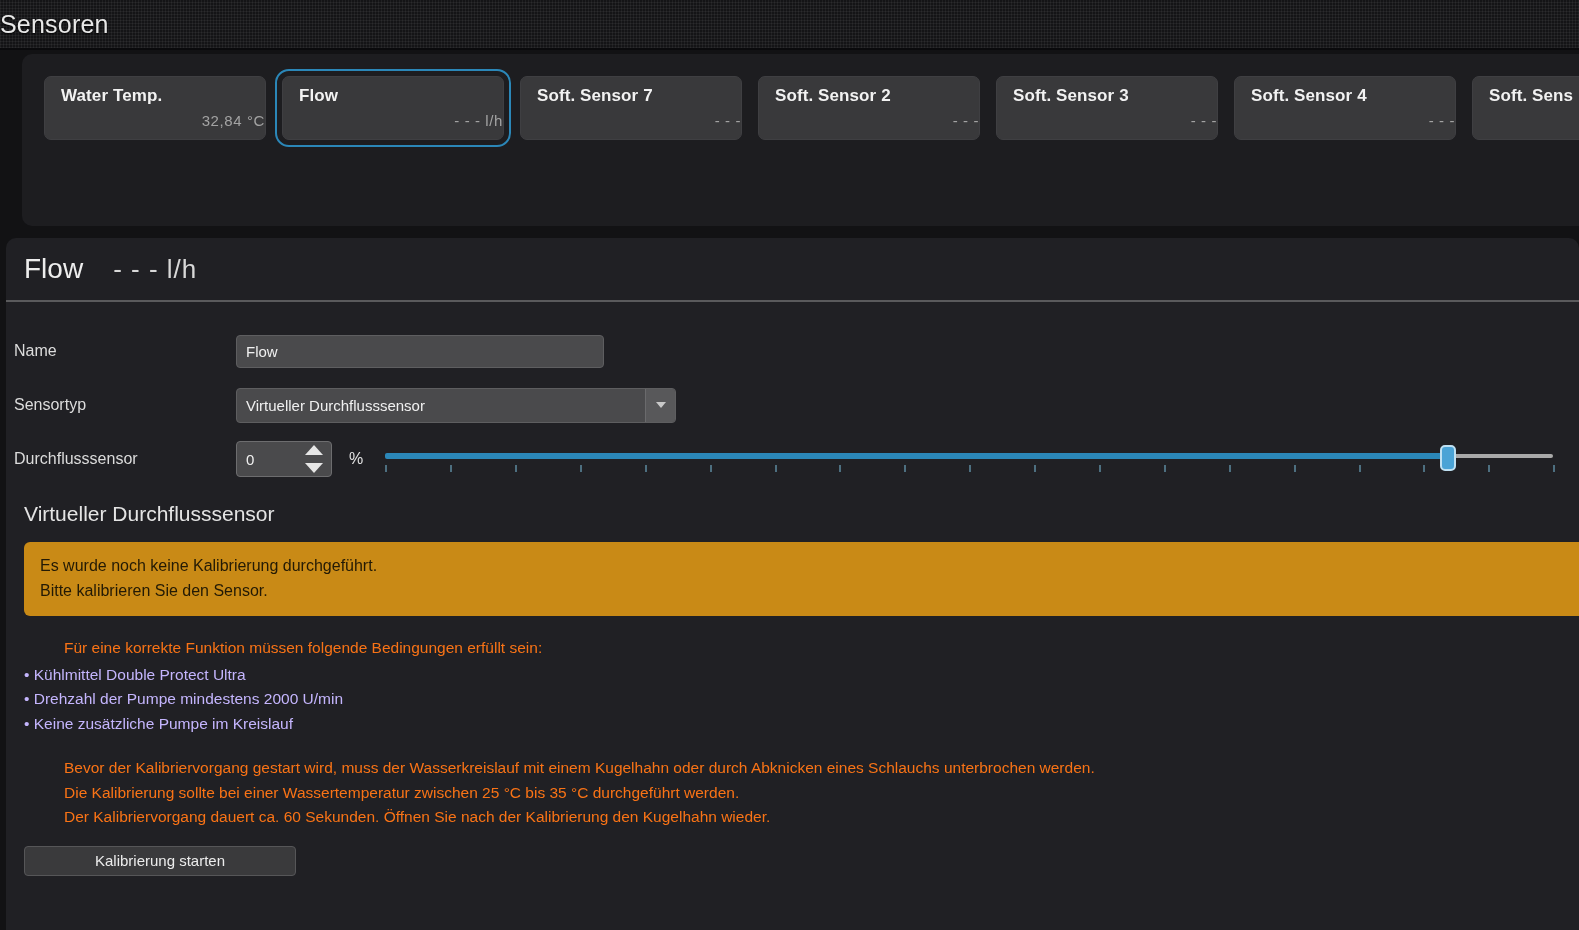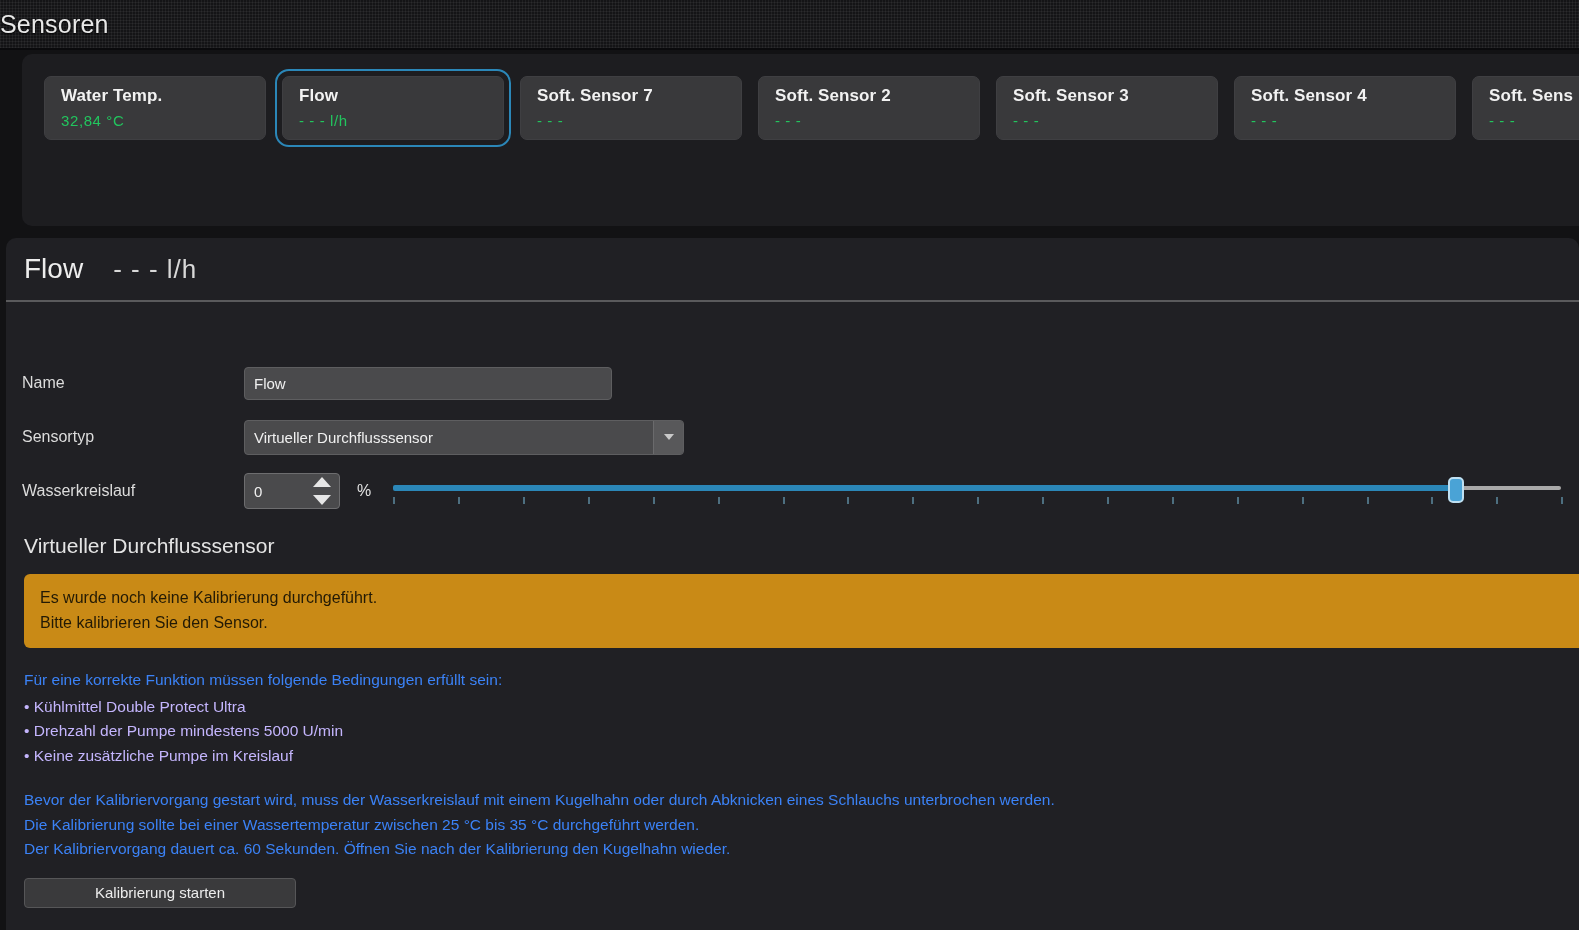--- a/index.html
+++ b/index.html
@@ -47,42 +47,42 @@
   .tabcard.selected {
     outline: 2px solid #2b87b8;
     outline-offset: 5px;
     border-radius: 7px;
   }
   .tabcard .t-name {
     color: #f2f2f2; font-size: 17px; font-weight: bold;
     letter-spacing: .1px; white-space: nowrap;
   }
   .tabcard .t-val {
-    color: #22c55e; font-size: 15px; margin-top: 6px;
-    letter-spacing: .6px; white-space: nowrap;
+    color: #a3a3a3; font-size: 15px; margin-top: 6px;
+    letter-spacing: .6px; white-space: nowrap; text-align: right;
   }
 
   
   .detail {
     position: absolute; left: 6px; top: 238px; width: 1573px; height: 692px;
     background: #202024; border-radius: 10px 10px 0 0;
     overflow: hidden;
   }
   .detail-header {
     position: relative; height: 62px; display: flex; align-items: center;
     padding-left: 18px;
   }
   .dh-title { color: #ededed; font-size: 28px; font-weight: 400; }
   .dh-value { color: #d8d8d8; font-size: 26px; margin-left: 30px; letter-spacing: 1px; }
   .hr {
     height: 2px; background: #5a5a5c; width: 100%;
   }
 
   
-  .form { padding: 22px 0 0 16px; margin-top: 32px; }
+  .form { padding: 22px 0 0 8px; }
   .row { display: flex; align-items: center; height: 54px; }
   .row-label { color: #dcdcdc; font-size: 16px; width: 222px; flex: 0 0 222px; }
 
   .textinput {
     width: 368px; height: 33px; background: #4a4a4c;
     border: 1px solid #5e5e60; border-radius: 4px;
     color: #f0f0f0; font-size: 15px; font-family: "Liberation Sans", sans-serif;
     padding: 0 9px; outline: none;
   }
 
@@ -151,21 +151,21 @@
   .section-title {
     color: #e4e4e4; font-size: 21px; padding: 16px 0 0 18px; font-weight: 400;
   }
   .banner {
     margin: 16px 0 0 18px; width: 1561px; background: #c98a16;
     border-radius: 6px; padding: 11px 0 13px 16px;
   }
   .banner div { color: #231a05; font-size: 16px; line-height: 25px; }
 
   .body-text { padding: 20px 0 0 18px; }
-  .body-text p { color: #3b82f6; font-size: 15.5px; line-height: 24.5px; }
+  .body-text p { color: #f97316; font-size: 15.5px; line-height: 24.5px; margin-left: 40px; }
   .bullets { margin-top: 2px; }
   .bullets li {
     list-style: none; color: #c4b5fd; font-size: 15.5px; line-height: 24.5px;
   }
   .bullets li::before { content: "• "; }
   .para { margin-top: 20px; }
   .para p { white-space: nowrap; }
 
   .calbtn {
     margin: 16px 0 0 18px; width: 272px; height: 30px;
@@ -235,21 +235,21 @@
         <div class="row-label">Sensortyp</div>
         <div class="select-wrap">
           <span class="select-val">Virtueller Durchflusssensor</span>
           <span class="select-arrow">
               <i></i>
             </span>
         </div>
       </div>
 
       <div class="row">
-        <div class="row-label">Wasserkreislauf</div>
+        <div class="row-label">Durchflusssensor</div>
         <div class="spin">
           <span class="spin-val">0</span>
           <span class="spin-btns">
             <i class="spin-up"></i>
             <i class="spin-down"></i>
           </span>
         </div>
         <span class="pct">%</span>
         <div class="slider" id="slider">
           <div class="slider-track-fill" id="sfill" style="width: 91%;"></div>
@@ -285,21 +285,21 @@
 
     <div class="banner">
       <div>Es wurde noch keine Kalibrierung durchgeführt.</div>
       <div>Bitte kalibrieren Sie den Sensor.</div>
     </div>
 
     <div class="body-text">
       <p>Für eine korrekte Funktion müssen folgende Bedingungen erfüllt sein:</p>
       <ul class="bullets" id="bullets">
           <li>Kühlmittel Double Protect Ultra</li>
-          <li>Drehzahl der Pumpe mindestens 5000 U/min</li>
+          <li>Drehzahl der Pumpe mindestens 2000 U/min</li>
           <li>Keine zusätzliche Pumpe im Kreislauf</li>
         </ul>
       <div class="para" id="para">
           <p>Bevor der Kalibriervorgang gestart wird, muss der Wasserkreislauf mit einem Kugelhahn oder durch Abknicken eines Schlauchs unterbrochen werden.</p>
           <p>Die Kalibrierung sollte bei einer Wassertemperatur zwischen 25 °C bis 35 °C durchgeführt werden.</p>
           <p>Der Kalibriervorgang dauert ca. 60 Sekunden. Öffnen Sie nach der Kalibrierung den Kugelhahn wieder.</p>
         </div>
     </div>
 
     <button class="calbtn">Kalibrierung starten</button>

